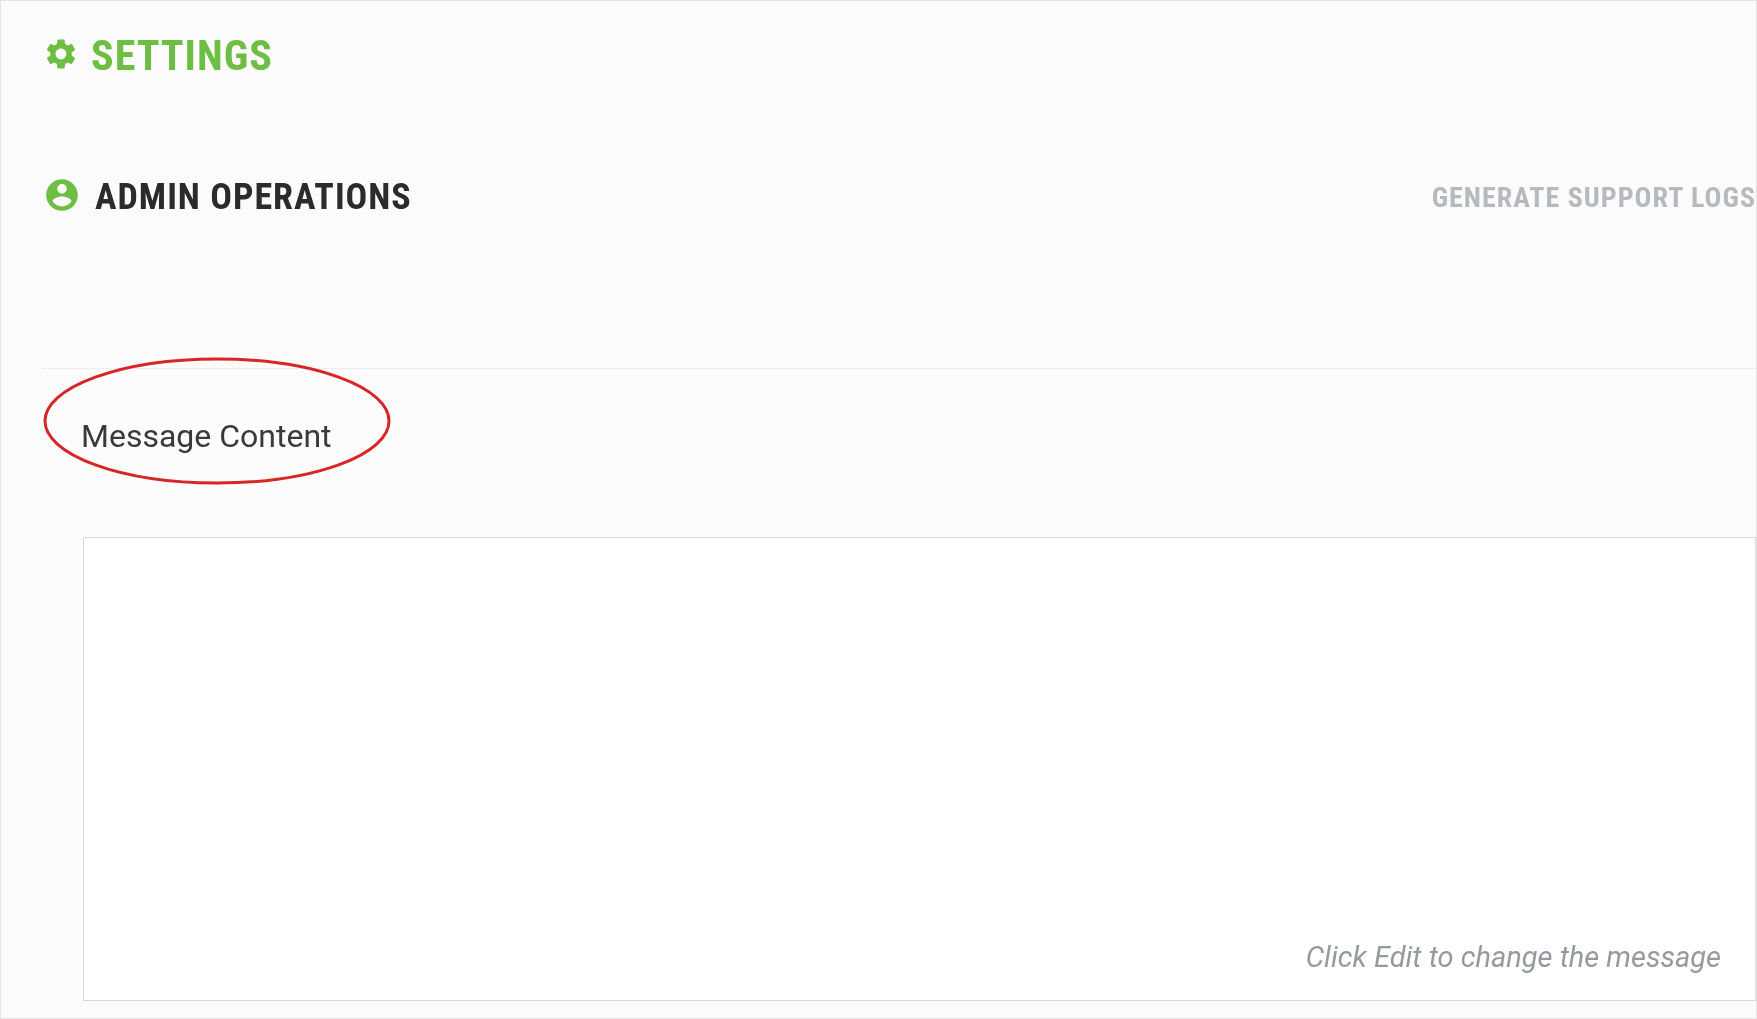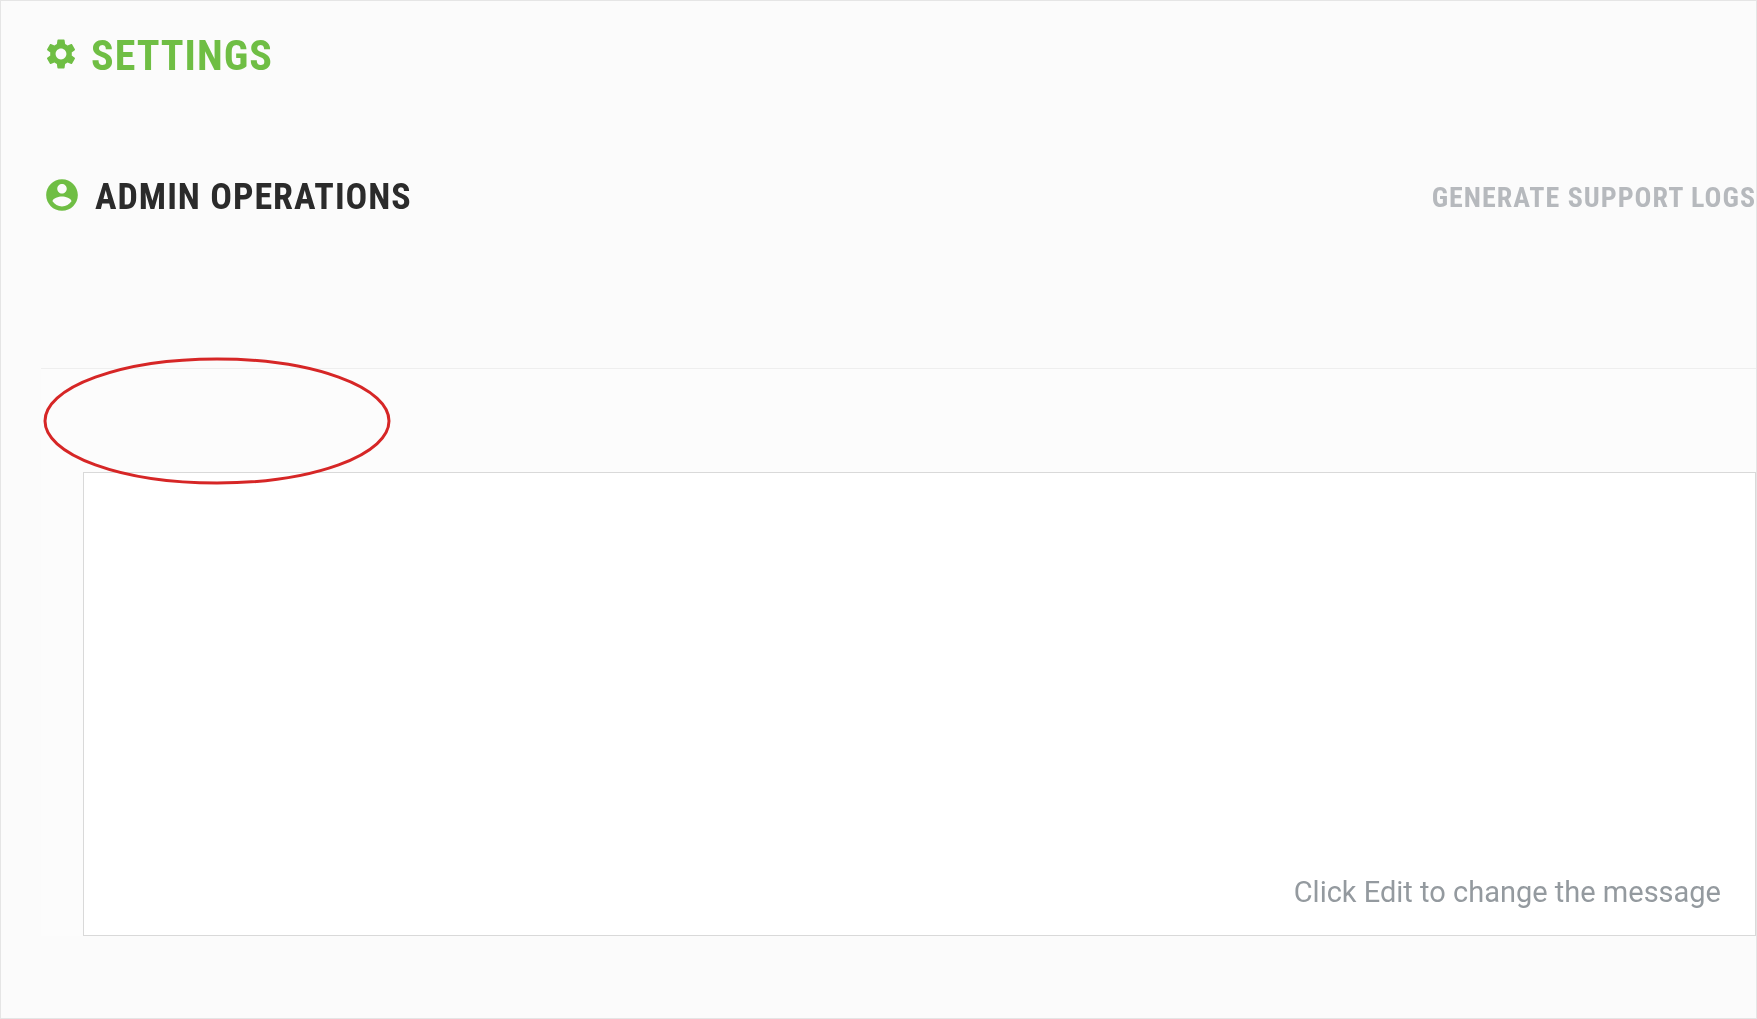--- a/index.html
+++ b/index.html
@@ -91,23 +91,24 @@
     }
     .annotation-ellipse {
       position: absolute;
       left: 36px;
       top: 350px;
       pointer-events: none;
     }
     .message-box {
       border: 1px solid #d9d9d9;
       background: #ffffff;
-      margin: 55px 0 0 42px;
+      margin: 82px 0 0 42px;
       height: 464px;
       position: relative;
+      font-style: italic;
     }
     .message-placeholder {
       position: absolute;
       bottom: 26px;
       right: 34px;
       color: #949a9f;
       font-size: 29px;
       font-weight: 400;
     }
   </style>
@@ -131,20 +132,23 @@
       </svg>
     </span>
     <h2 class="section-title">ADMIN OPERATIONS</h2>
   </div>
   <div class="section-actions">
     <span class="action-link">GENERATE SUPPORT LOGS</span>
   </div>
 </div>
 
 <div class="content-panel">
+  <div class="content-panel-heading-wrap">
+    <h3 class="content-panel-heading">Message Content</h3>
+  </div>
   <div class="message-box">
     <span class="message-placeholder">Click Edit to change the message</span>
   </div>
 </div>
 
 <svg class="annotation-ellipse" width="360" height="140" viewBox="0 0 360 140">
   <ellipse cx="180" cy="70" rx="172" ry="62" fill="none" stroke="#d62626" stroke-width="3"></ellipse>
 </svg>
 
 </body></html>

